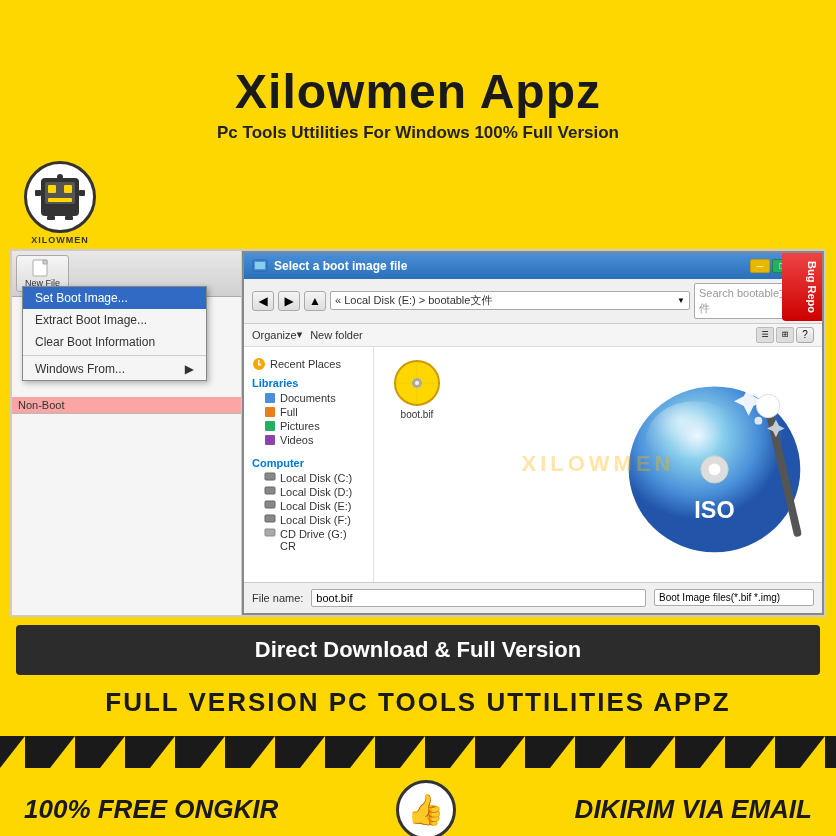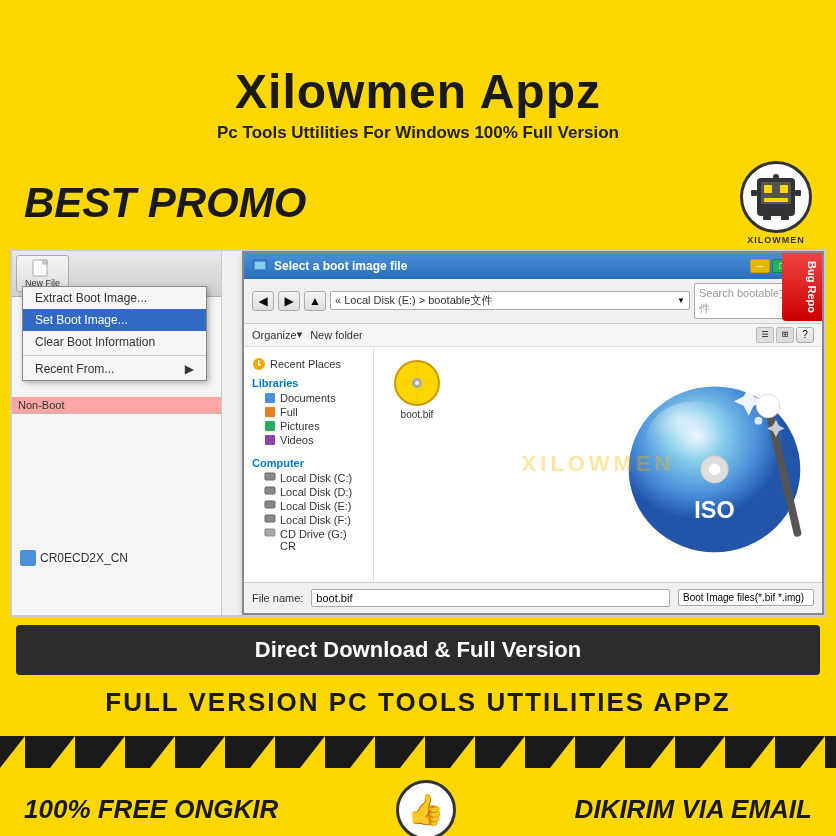--- a/index.html
+++ b/index.html
@@ -101,21 +101,21 @@
 
     
     .win-app {
       display: flex;
       height: 100%;
       position: relative;
     }
 
     
     .app-sidebar {
-      width: 210px;
+      width: 230px;
       background: #f5f5f5;
       border-right: 1px solid #ccc;
       position: relative;
       z-index: 2;
     }
 
     .sidebar-toolbar {
       background: linear-gradient(to bottom, #e8e8e8, #d0d0d0);
       border-bottom: 1px solid #aaa;
       padding: 4px;
@@ -457,21 +457,21 @@
     .footer-input {
       flex: 1;
       background: white;
       border: 1px solid #aaa;
       border-radius: 2px;
       padding: 2px 4px;
       font-size: 11px;
     }
 
     .footer-select {
-      width: 136px;
+      width: 160px;
       background: white;
       border: 1px solid #aaa;
       border-radius: 2px;
       padding: 2px 4px;
       font-size: 10px;
     }
 
     
     .watermark {
       position: absolute;
@@ -580,21 +580,20 @@
 <body>
 
 <div class="main-container">
 
   <div class="top-section">
     <div class="app-title">Xilowmen Appz</div>
     <div class="app-subtitle">Pc Tools Uttilities For Windows 100% Full Version</div>
   </div>
 
   <div class="promo-row">
-    <div class="best-promo-text">BEST PROMO</div>
     <div class="logo-center">
       <div class="logo-circle">
         <svg width="58" height="58" viewBox="0 0 58 58">
 
           <rect x="10" y="10" width="38" height="38" rx="4" fill="#333"></rect>
           <rect x="14" y="14" width="30" height="22" rx="2" fill="#555"></rect>
           <rect x="17" y="17" width="8" height="8" rx="1" fill="#FFD700"></rect>
           <rect x="33" y="17" width="8" height="8" rx="1" fill="#FFD700"></rect>
           <rect x="17" y="30" width="24" height="4" rx="1" fill="#FFD700"></rect>
           <rect x="26" y="6" width="6" height="6" rx="3" fill="#333"></rect>
@@ -620,44 +619,38 @@
                 <rect x="2" y="1" width="14" height="16" rx="1" fill="white" stroke="#aaa"></rect>
                 <rect x="12" y="1" width="4" height="4" fill="#aaa"></rect>
                 <polygon points="12,1 16,1 16,5 12,5" fill="#ccc" stroke="#aaa"></polygon>
               </svg>
             </div>
             <div class="toolbar-btn-label">New File</div>
           </div>
         </div>
 
         <div class="context-menu">
+          <div class="context-menu-item selected">
+            <span>Set Boot Image...</span>
+          </div>
           <div class="context-menu-item">
             <span>Extract Boot Image...</span>
           </div>
-          <div class="context-menu-item selected">
-            <span>Set Boot Image...</span>
-          </div>
           <div class="context-menu-item">
             <span>Clear Boot Information</span>
           </div>
           <div class="context-menu-separator"></div>
           <div class="context-menu-item">
-            <span>Recent From...</span>
+            <span>Windows From...</span>
             <span>▶</span>
           </div>
         </div>
 
         <div class="non-boot-label">Non-Boot</div>
 
-        <div class="tree-section">
-          <div class="tree-item">
-            <div class="tree-item-icon"></div>
-            <span>CR0ECD2X_CN</span>
-          </div>
-        </div>
       </div>
 
       <div class="file-dialog">
 
         <div class="dialog-titlebar">
           <div class="dialog-title-text">
             <svg width="16" height="16" viewBox="0 0 16 16">
               <rect x="1" y="2" width="14" height="11" rx="1" fill="#4a90d9" stroke="#2a60a9"></rect>
               <rect x="3" y="4" width="10" height="7" fill="#87CEEB"></rect>
             </svg>

